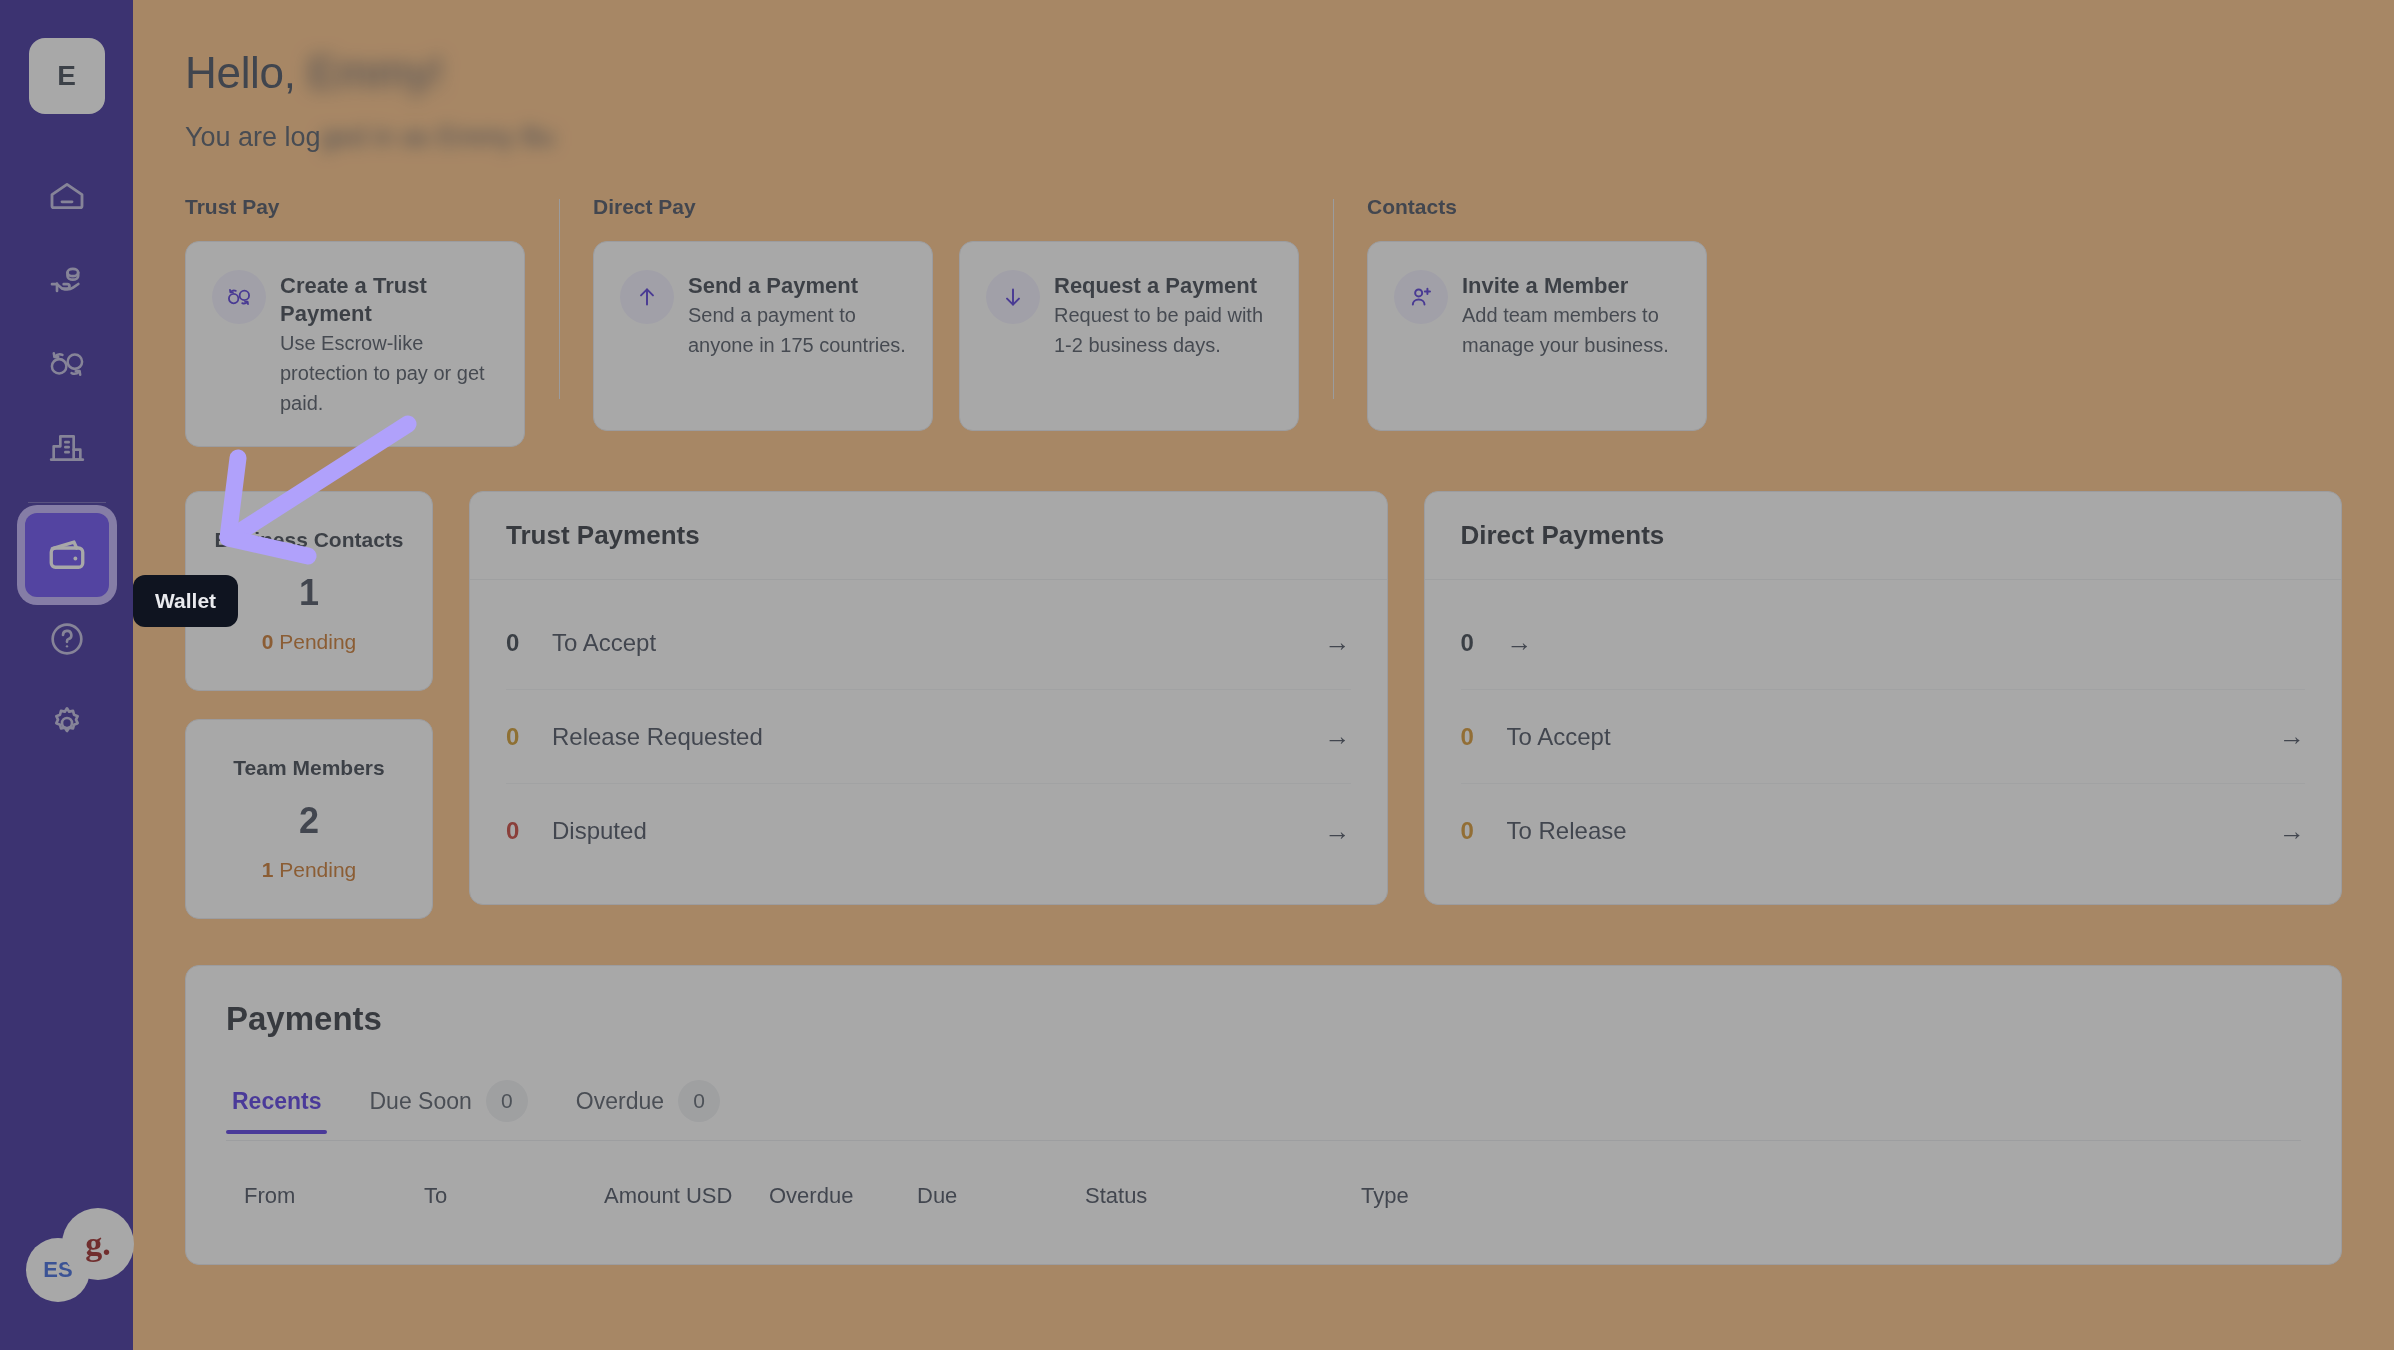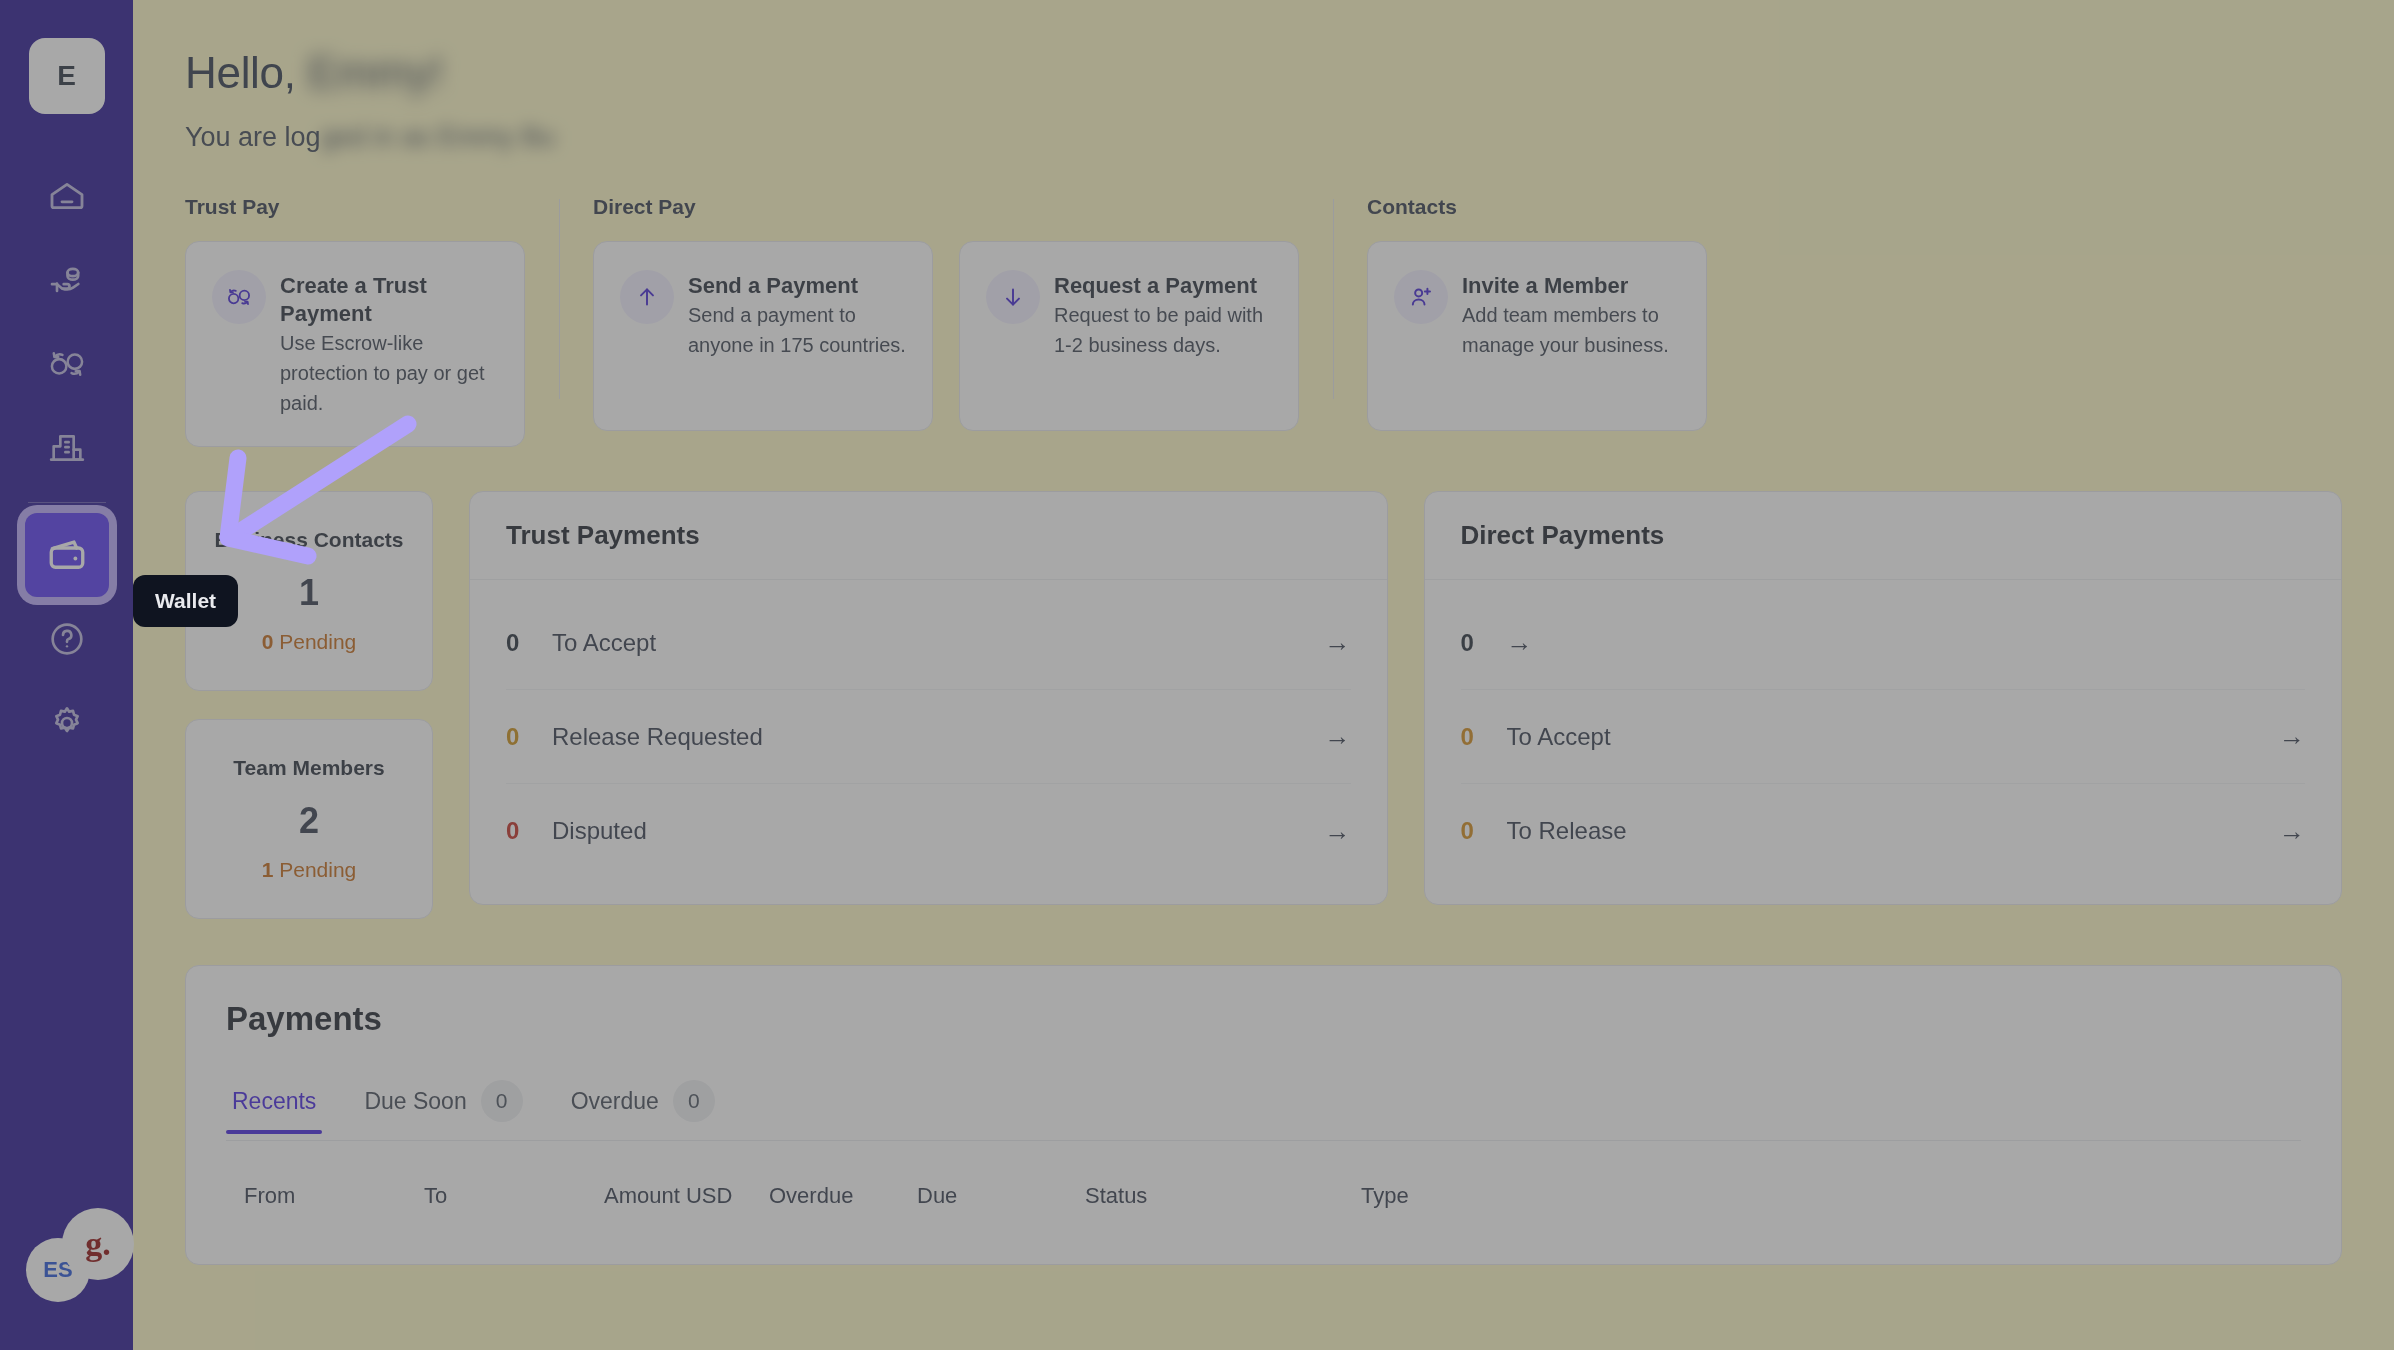--- a/index.html
+++ b/index.html
@@ -62,21 +62,21 @@
     background: #ffffff;
     display: flex; align-items: center; justify-content: center;
     font-size: 34px; font-weight: bold; color: #8b0000;
     font-family: "Liberation Serif", serif;
   }
 
   
   .main {
     position: absolute; left: 133px; top: 0;
     width: 2261px; height: 1350px;
-    background: #fef9c3;
+    background: #fdba74;
     padding: 0 0 15px 52px;
     overflow: hidden;
   }
   .greeting { font-size: 44px; font-weight: 400; color: #263043; padding-top: 48px; letter-spacing: -0.3px; }
   .greeting .redact { display: inline-block; filter: blur(9px); color: #2b3446; }
   .subgreeting { font-size: 27px; color: #37404f; margin-top: 24px; }
   .subgreeting .redact { display: inline-block; filter: blur(8px); color: #37404f; }
 
   
   .quick-row {
@@ -150,21 +150,21 @@
     padding: 34px 40px 0 40px;
     min-height: 300px;
   }
   .payments-title { font-size: 33px; font-weight: bold; color: #141a24; }
   .tabs { display: flex; align-items: center; gap: 36px; margin-top: 42px; border-bottom: 1px solid #e9eaee; }
   .tab {
     display: flex; align-items: center; gap: 14px;
     padding: 0 6px 18px 6px; font-size: 23px; color: #3c4452;
     cursor: pointer; position: relative;
   }
-  .tab.active { color: #3c19e0; font-weight: normal; justify-content: center; }
+  .tab.active { color: #3c19e0; font-weight: bold; justify-content: center; }
   .tab.active::after {
     content: ""; position: absolute; left: 0; right: 0; bottom: -1px;
     height: 4px; background: #3c19e0; border-radius: 2px;
   }
   .tab-badge {
     background: #eceef1; color: #424b59;
     border-radius: 50%; width: 42px; height: 42px;
     display: flex; align-items: center; justify-content: center; font-size: 21px;
   }
   .tbl-head { display: flex; padding: 42px 0 0 18px; }

